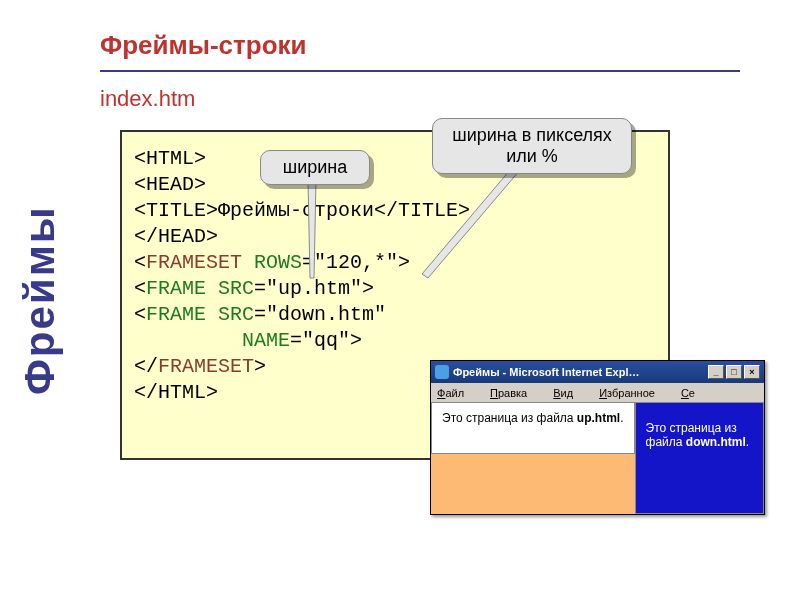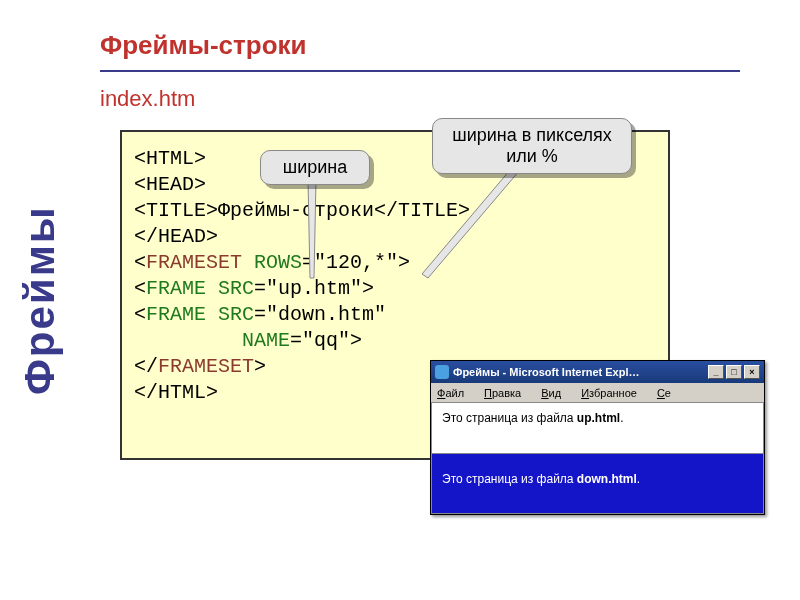--- a/index.html
+++ b/index.html
@@ -123,30 +123,30 @@
     font-size: 9px; line-height: 12px; text-align: center;
     color: #000;
   }
   .browser-menu {
     height: 20px;
     background: #d4d0c8;
     border-bottom: 1px solid #888;
     display: flex;
     align-items: center;
     padding: 0 6px;
-    gap: 20px;
+    gap: 26px;
     font-size: 11px;
     color: #000;
   }
   .browser-menu span { text-decoration: underline; text-decoration-color: transparent; }
   .browser-menu span::first-letter { text-decoration: underline; }
   .browser-content {
     position: absolute;
     top: 42px; left: 0; right: 0; bottom: 0;
-    display: flex; flex-direction: column;
+    display: flex; flex-direction: row;
   }
   .frame-top {
     background: #fff;
     color: #000;
     font-size: 12px;
     padding: 8px 10px;
     height: 46%;
     border: 1px solid #888;
     border-top: none;
   }

